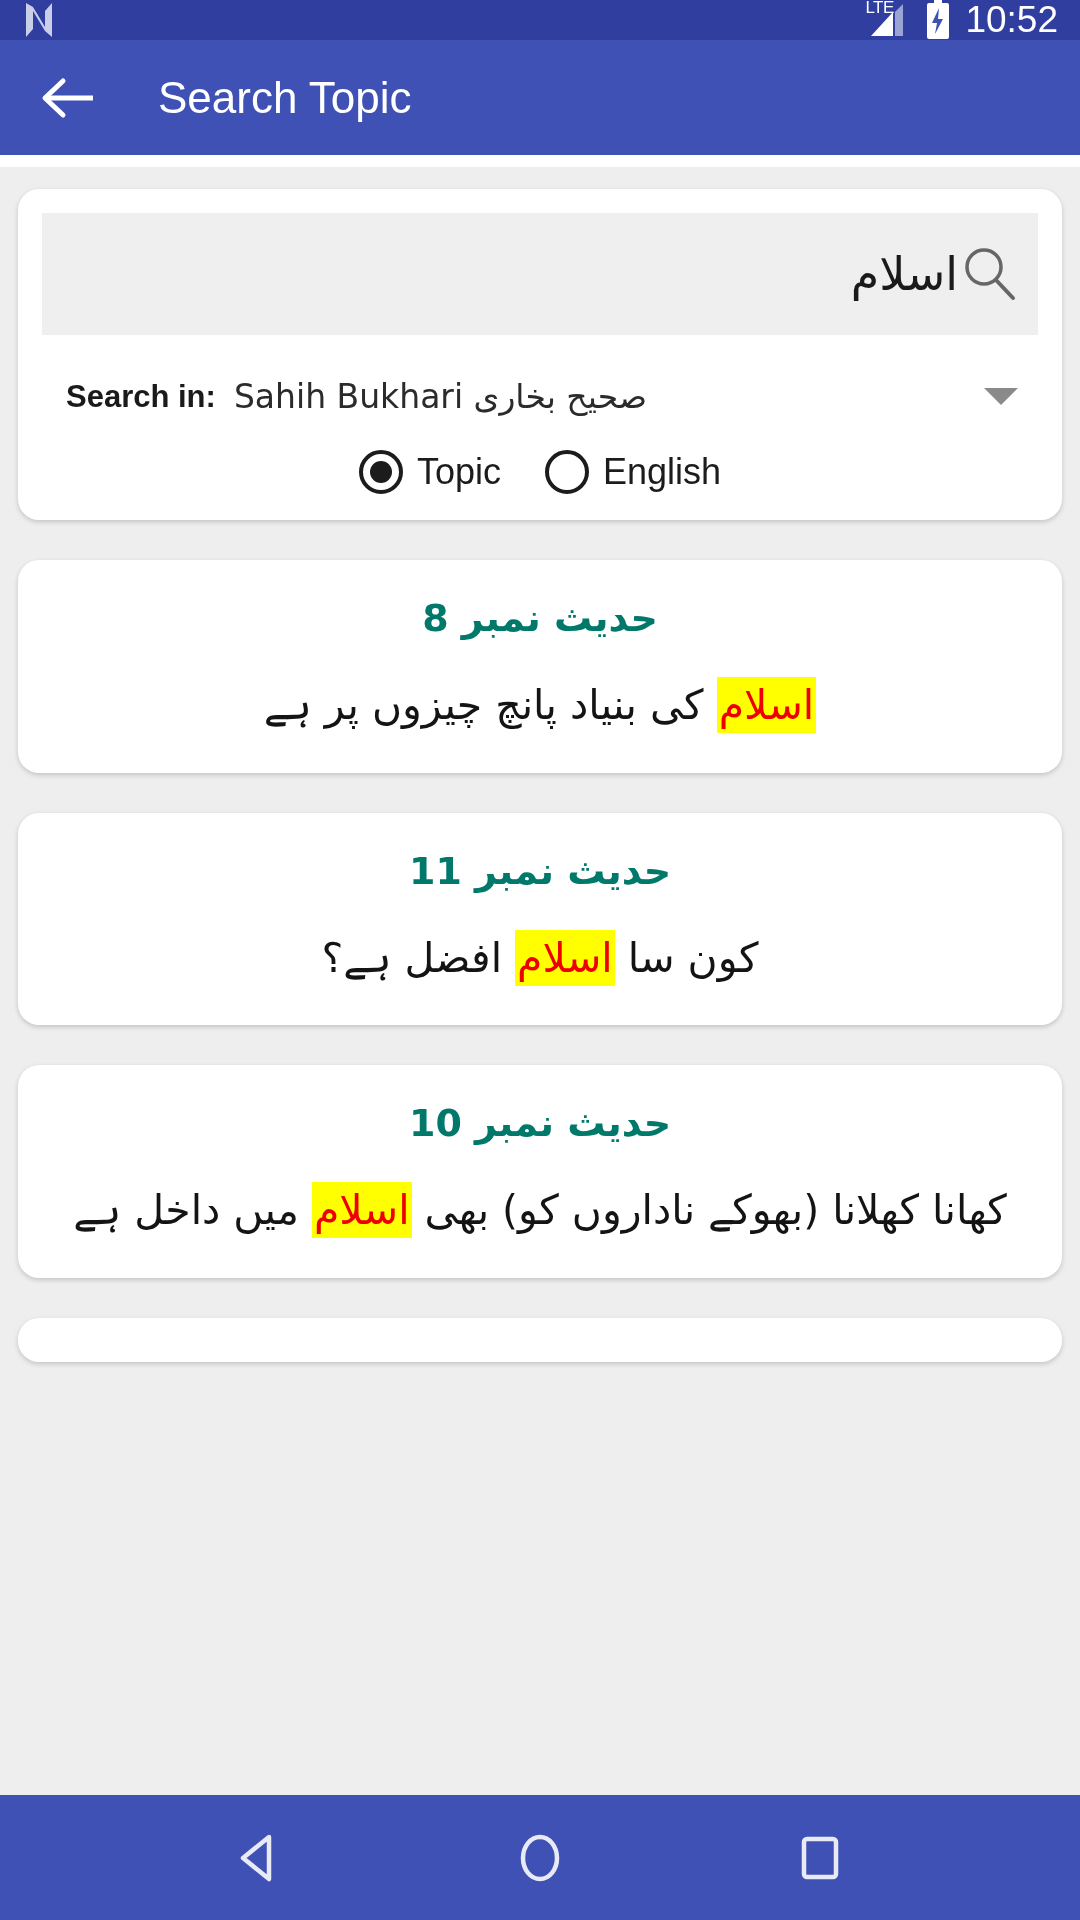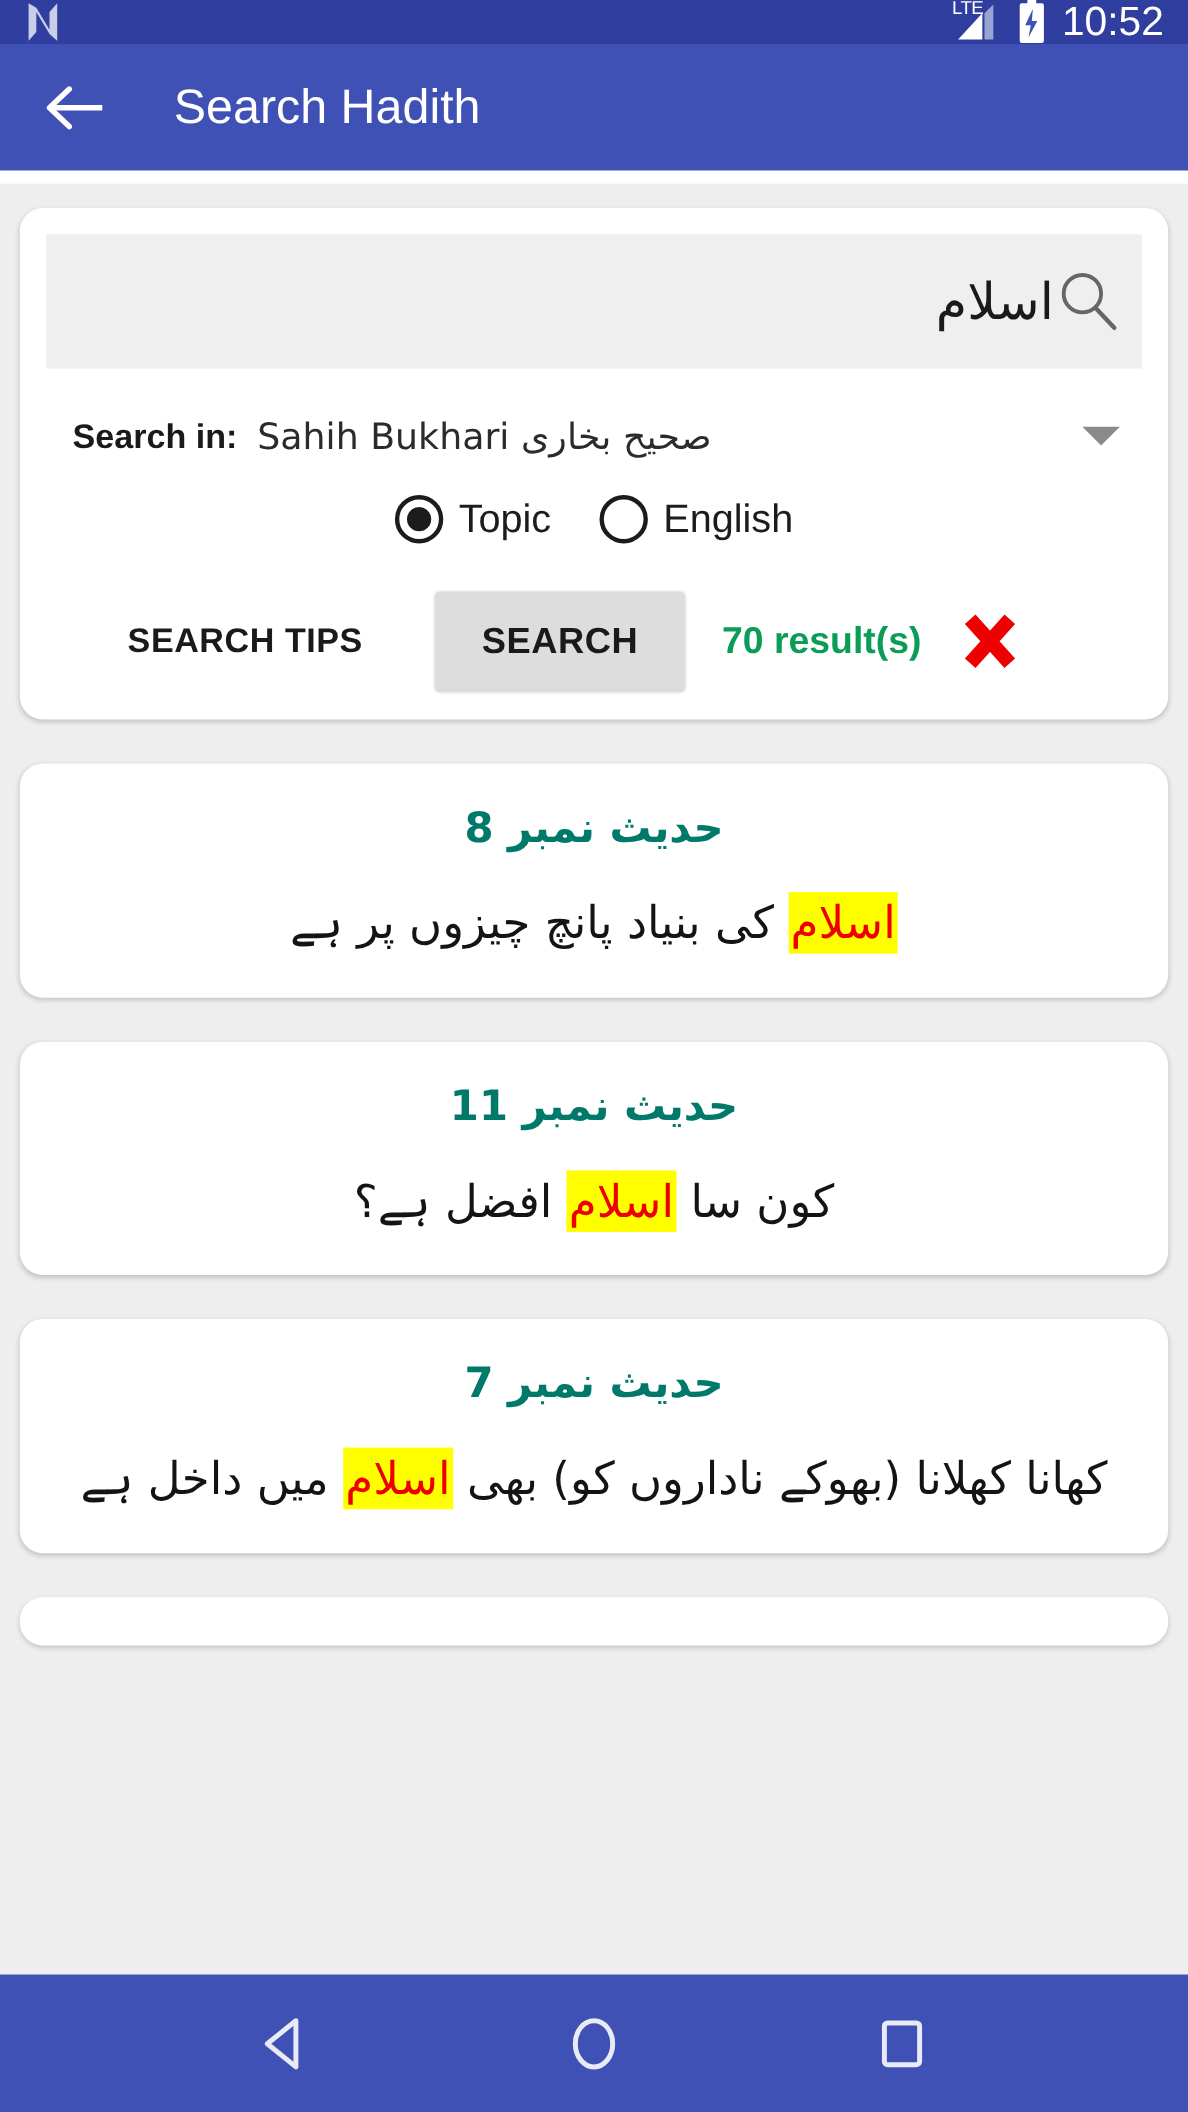--- a/index.html
+++ b/index.html
@@ -301,21 +301,21 @@
   </div>
 </div>
 
 <div class="app-bar">
   <div class="back-arrow">
     <svg width="56" height="44" viewBox="0 0 56 44">
       <path d="M4 22 L52 22" stroke="#ffffff" stroke-width="5" fill="none"></path>
       <path d="M22 5 L4 22 L22 39" stroke="#ffffff" stroke-width="5" fill="none" stroke-linecap="round" stroke-linejoin="round"></path>
     </svg>
   </div>
-  <div class="app-title">Search Hadith</div>
+  <div class="app-title">Search Topic</div>
 </div>
 
 <div class="content">
 
   <div class="card search-card">
 
     <div class="search-input-wrap">
       <span class="search-query">اسلام</span>
       <span class="magnifier">
         <svg width="62" height="62" viewBox="0 0 62 62">
@@ -339,44 +339,34 @@
           </span>
         <span class="radio-label">Topic</span>
       </div>
       <div class="radio-item">
         <span class="radio-outer"></span>
         <span class="radio-label">English</span>
       </div>
     </div>
 
 
-    <div class="action-row">
-      <span class="search-tips">SEARCH TIPS</span>
-      <button class="search-btn">SEARCH</button>
-      <span class="result-count">70 result(s)</span>
-      <span class="clear-x">
-        <svg width="56" height="56" viewBox="0 0 56 56">
-          <path d="M10 8 L46 48 M46 8 L10 48" stroke="#ee0000" stroke-width="13" stroke-linecap="butt"></path>
-        </svg>
-      </span>
-    </div>
   </div>
 
   <div class="card result-card">
     <div class="hadith-number">حدیث نمبر 8</div>
     <div class="hadith-text"><span class="hl">اسلام</span> <span>کی بنیاد پانچ چیزوں پر ہے</span></div>
   </div>
 
   <div class="card result-card">
     <div class="hadith-number">حدیث نمبر 11</div>
     <div class="hadith-text"><span>کون سا</span> <span class="hl">اسلام</span> <span>افضل ہے؟</span></div>
   </div>
 
   <div class="card result-card">
-    <div class="hadith-number">حدیث نمبر 7</div>
+    <div class="hadith-number">حدیث نمبر 10</div>
     <div class="hadith-text"><span>کھانا کھلانا (بھوکے ناداروں کو) بھی</span> <span class="hl">اسلام</span> <span>میں داخل ہے</span></div>
   </div>
 
   <div class="card result-card partial-card"></div>
 
 </div>
 
 <div class="nav-bar">
   <div class="nav-btn">
     <svg width="62" height="62" viewBox="0 0 62 62">

